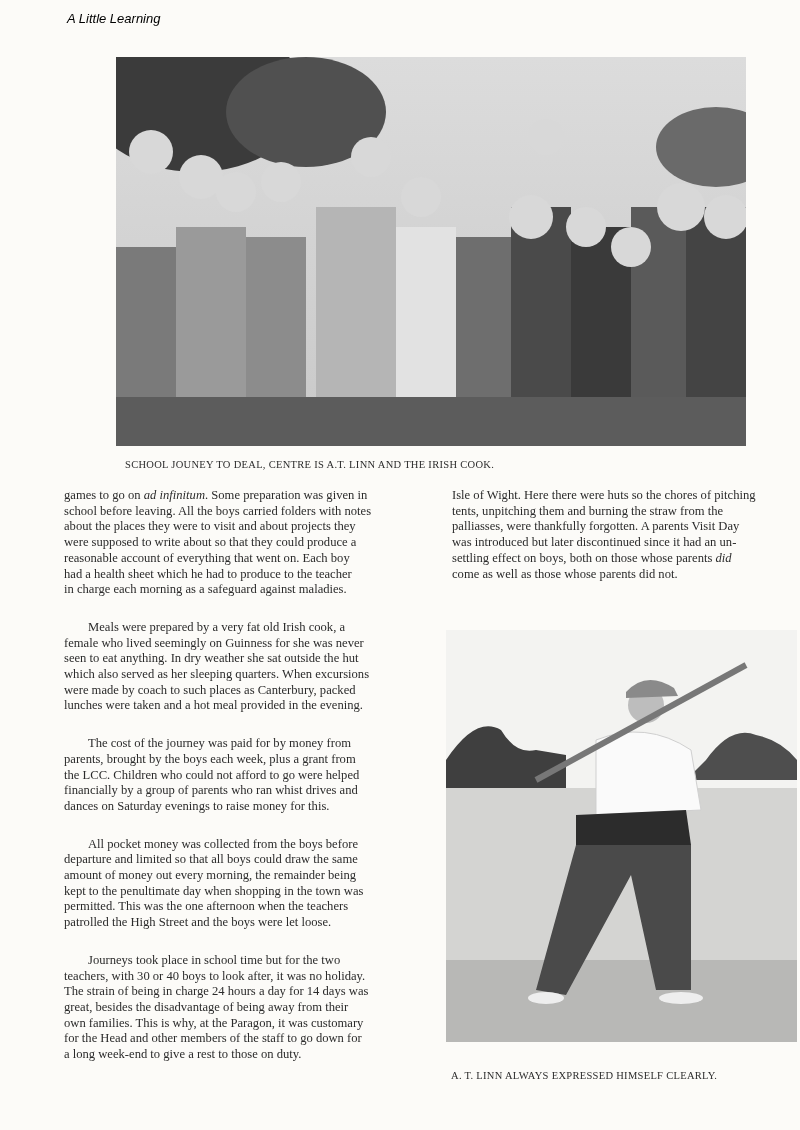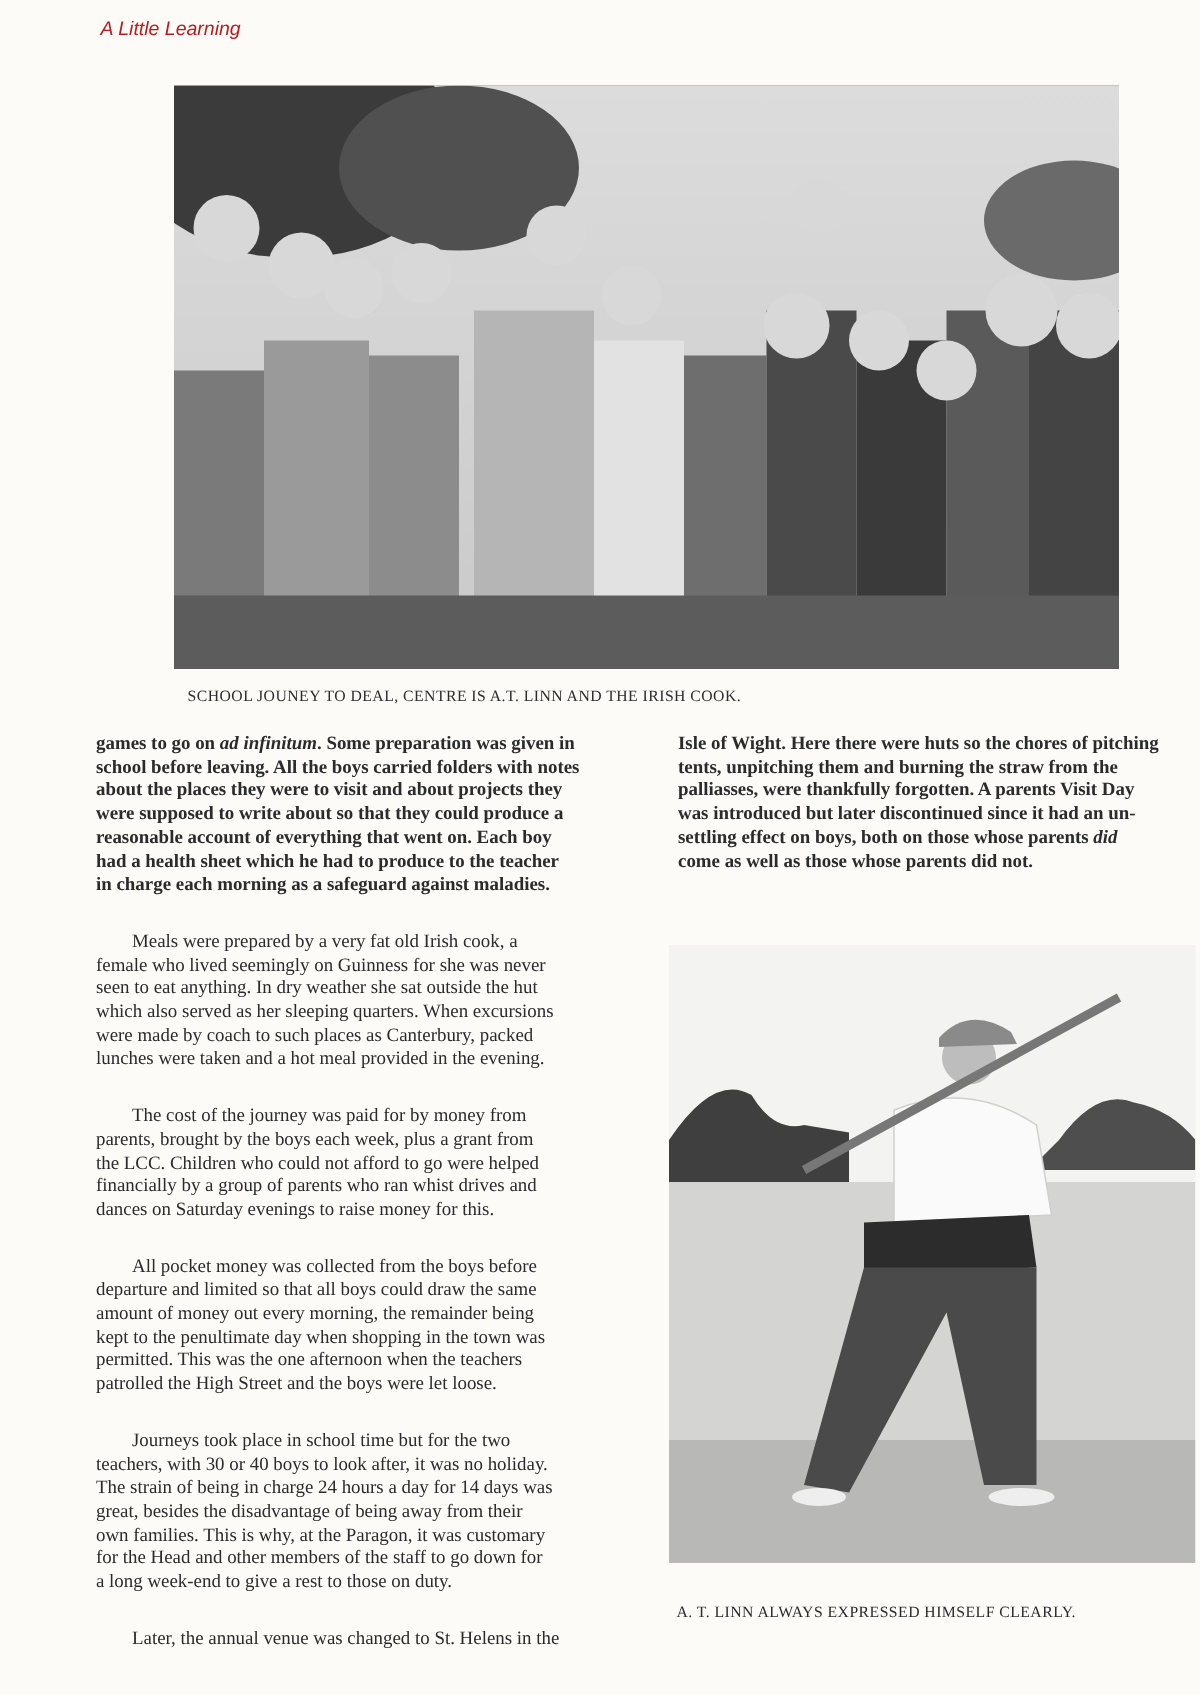--- a/index.html
+++ b/index.html
@@ -5,37 +5,37 @@
   html, body { margin: 0; padding: 0; }
   body {
     width: 800px; height: 1130px; position: relative; overflow: hidden;
     background: #fcfbf8;
     font-family: "Liberation Serif", "DejaVu Serif", serif;
     color: #2a2a2a;
   }
   .running-head {
     position: absolute; left: 67px; top: 11px;
     font-family: "Liberation Sans", "DejaVu Sans", sans-serif;
-    font-style: italic; font-size: 13px; color: #b91c1c;
+    font-style: italic; font-size: 13px; color: #000000;
   }
   .photo { position: absolute; overflow: hidden; }
   .photo svg { display: block; width: 100%; height: 100%; }
   #photo-group { left: 116px; top: 57px; width: 630px; height: 389px; background: #8a8a8a; }
   #photo-cricket { left: 446px; top: 630px; width: 351px; height: 412px; background: #f1f1ef; }
   .caption {
     position: absolute; font-size: 10.5px; letter-spacing: 0.3px; color: #2c2c2c;
     white-space: nowrap;
   }
   #caption-group { left: 125px; top: 459px; }
   #caption-cricket { left: 451px; top: 1070px; }
   .column { position: absolute; font-size: 12.6px; line-height: 15.7px; color: #2b2b2b; }
   #col-left { left: 64px; top: 488px; width: 360px; }
   #col-right { left: 452px; top: 488px; width: 366px; }
   .column p { margin: 0 0 22px 0; text-indent: 24px; white-space: pre-line; }
-  .column p.no-indent { text-indent: 0; font-weight: bold; }
+  .column p.no-indent { text-indent: 0; }
   .column p.last { margin-bottom: 0; }
   .page-number { position: absolute; left: 65px; top: 1141px; font-size: 12.6px; color: #2b2b2b; }
 </style>
 </head>
 <body>
 
 <div class="running-head">A Little Learning</div>
 
 <div class="photo" id="photo-group">
   <svg viewBox="0 0 630 389" preserveAspectRatio="none">
@@ -107,21 +107,20 @@
 kept to the penultimate day when shopping in the town was
 permitted. This was the one afternoon when the teachers
 patrolled the High Street and the boys were let loose.</p>
   <p>Journeys took place in school time but for the two
 teachers, with 30 or 40 boys to look after, it was no holiday.
 The strain of being in charge 24 hours a day for 14 days was
 great, besides the disadvantage of being away from their
 own families. This is why, at the Paragon, it was customary
 for the Head and other members of the staff to go down for
 a long week-end to give a rest to those on duty.</p>
-  <p class="last">Later, the annual venue was changed to St. Helens in the</p>
 </div>
 
 <div class="column" id="col-right">
   <p class="no-indent last"><span>Isle of Wight. Here there were huts so the chores of pitching
 tents, unpitching them and burning the straw from the
 palliasses, were thankfully forgotten. A parents Visit Day
 was introduced but later discontinued since it had an un-
 settling effect on boys, both on those whose parents </span><i>did</i><span>
 come as well as those whose parents did not.</span></p>
 </div>

